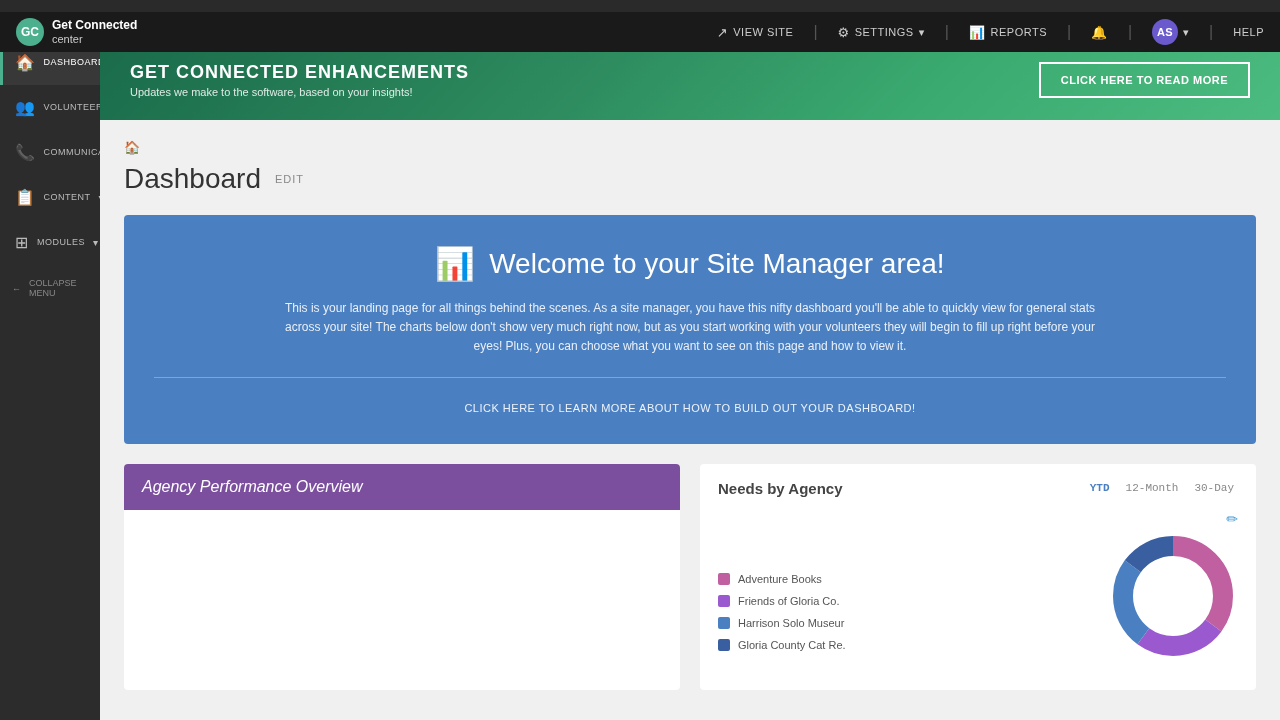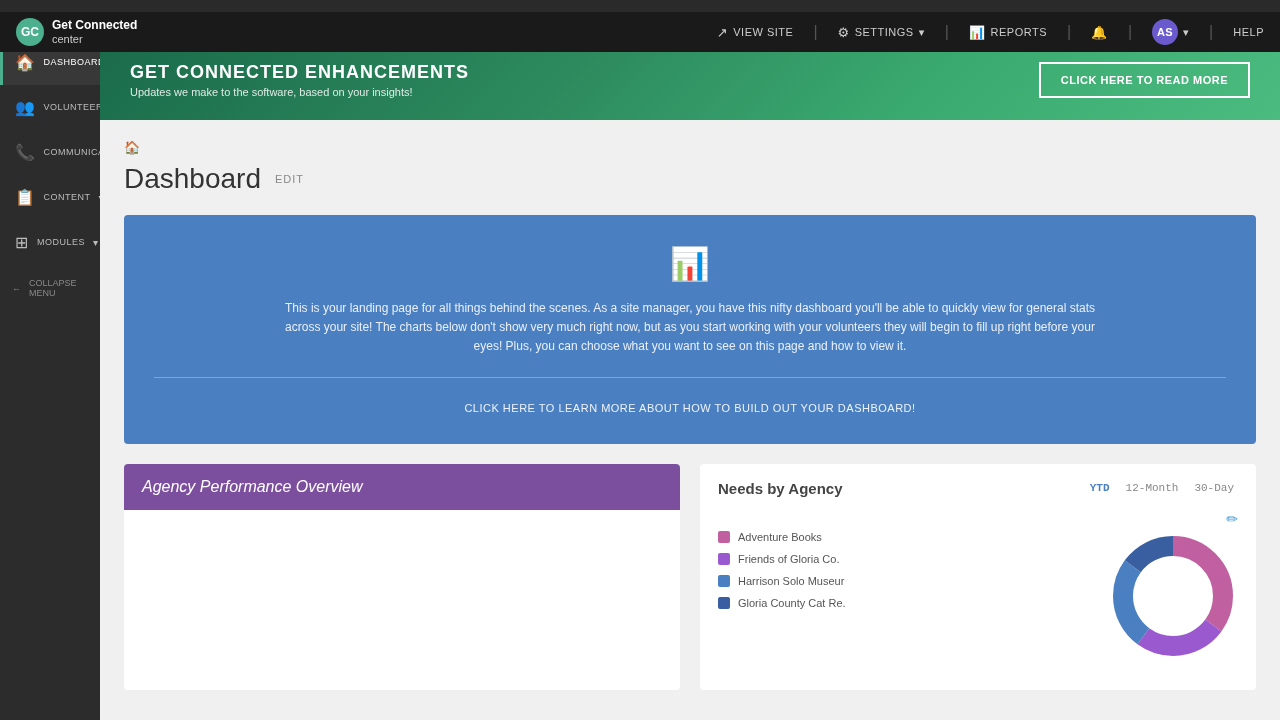--- a/index.html
+++ b/index.html
@@ -242,21 +242,21 @@
     }
     .needs-card-tabs {
       display: flex; gap: 8px; align-items: center;
       font-size: 11px;
     }
     .needs-tab {
       color: #888; cursor: pointer; padding: 2px 4px; font-family: Liberation Mono, monospace;
     }
     .needs-tab.active { color: #4a7fc1; font-weight: bold; }
     .needs-card-body {
-      display: flex; gap: 16px;
+      display: flex; gap: 16px; align-items: flex-end;
     }
     .needs-legend {
       flex: 1;
     }
     .legend-item {
       display: flex; align-items: center; gap: 8px;
       margin-bottom: 10px;
       font-size: 11px;
       color: #555;
     }
@@ -369,20 +369,21 @@
     <div class="page-content">
       <div class="breadcrumb">🏠</div>
       <div class="page-header">
         <h1 class="page-title">Dashboard</h1>
         <a class="edit-link">EDIT</a>
       </div>
 
       <div class="welcome-card">
         <div class="welcome-card-header">
           <span class="welcome-card-icon">📊</span>
+          <h1>Welcome to your Site Manager area!</h1>
         </div>
         <p>This is your landing page for all things behind the scenes. As a site manager, you have this nifty dashboard you'll be able to quickly view for general stats across your site! The charts below don't show very much right now, but as you start working with your volunteers they will begin to fill up right before your eyes! Plus, you can choose what you want to see on this page and how to view it.</p>
         <a class="welcome-card-link">CLICK HERE TO LEARN MORE ABOUT HOW TO BUILD OUT YOUR DASHBOARD!</a>
       </div>
 
       <div class="bottom-row">
 
         <div class="agency-card">
           <div class="agency-card-header">
             <h3>Agency Performance Overview</h3>

